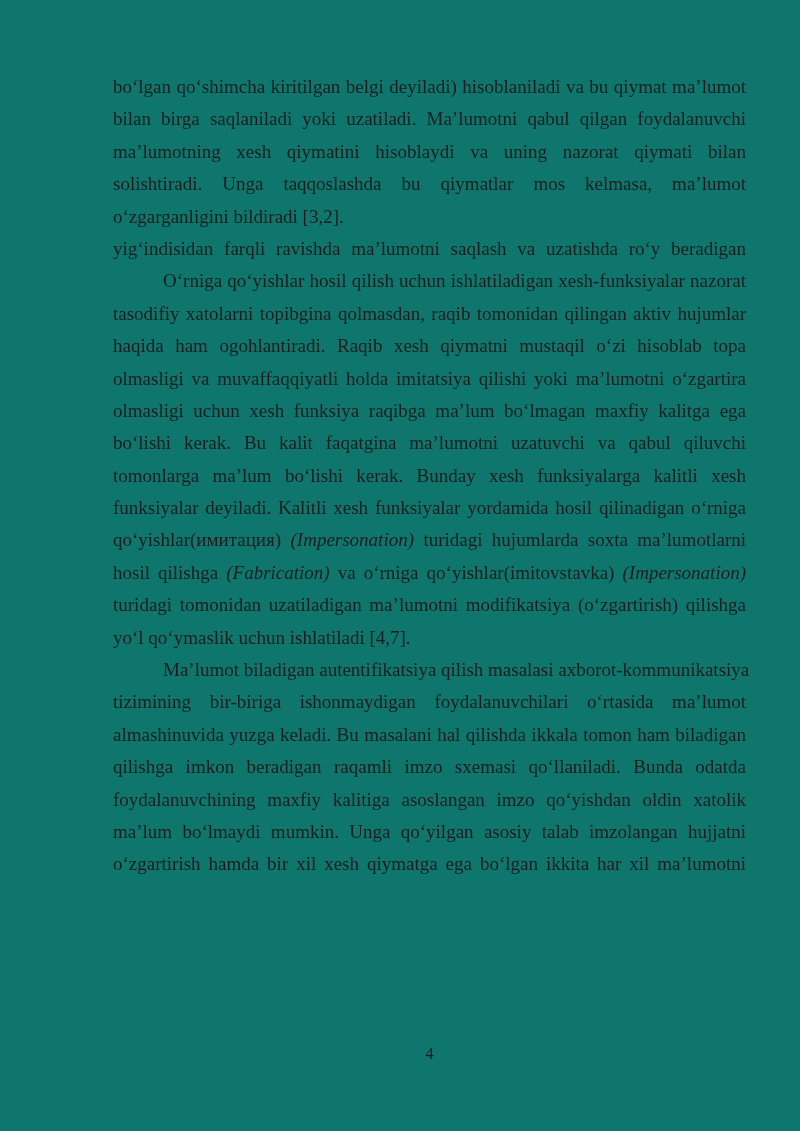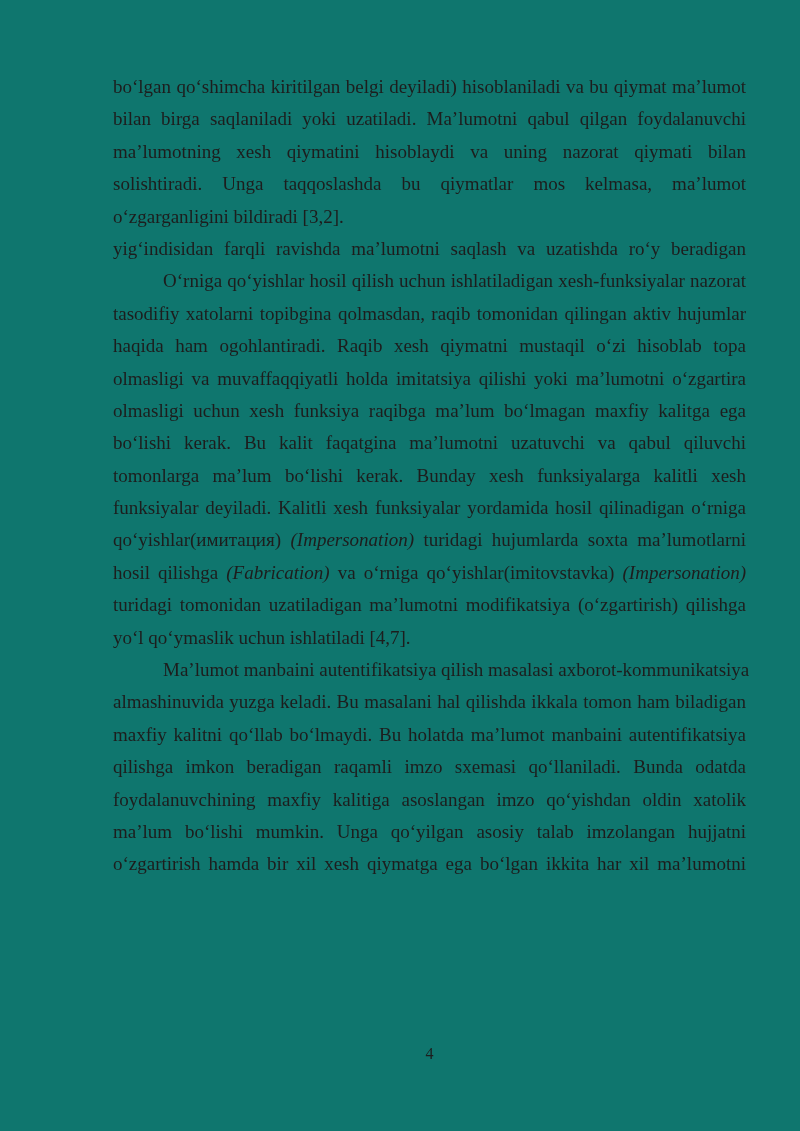--- a/index.html
+++ b/index.html
@@ -71,24 +71,24 @@
       <div class="line"><span>haqida ham ogohlantiradi. Raqib xesh qiymatni mustaqil oʻzi hisoblab topa</span></div>
       <div class="line"><span>olmasligi va muvaffaqqiyatli holda imitatsiya qilishi yoki ma’lumotni oʻzgartira</span></div>
       <div class="line"><span>olmasligi uchun xesh funksiya raqibga ma’lum boʻlmagan maxfiy kalitga ega</span></div>
       <div class="line"><span>boʻlishi kerak. Bu kalit faqatgina ma’lumotni uzatuvchi va qabul qiluvchi</span></div>
       <div class="line"><span>tomonlarga ma’lum boʻlishi kerak. Bunday xesh funksiyalarga kalitli xesh</span></div>
       <div class="line"><span>funksiyalar deyiladi. Kalitli xesh funksiyalar yordamida hosil qilinadigan oʻrniga</span></div>
       <div class="line"><span>qoʻyishlar(имитация) </span><span class="it">(Impersonation)</span><span> turidagi hujumlarda soxta ma’lumotlarni</span></div>
       <div class="line"><span>hosil qilishga </span><span class="it">(Fabrication)</span><span> va oʻrniga qoʻyishlar(imitovstavka) </span><span class="it">(Impersonation)</span></div>
       <div class="line"><span>turidagi tomonidan uzatiladigan ma’lumotni modifikatsiya (oʻzgartirish) qilishga</span></div>
       <div class="line lastline"><span>yoʻl qoʻymaslik uchun ishlatiladi [4,7].</span></div>
-      <div class="line indent"><span>Ma’lumot manbaini autentifikatsiya qilish masalasi axborot-kommunikatsiya</span></div>
+      <div class="line indent"><span>Ma’lumot biladigan autentifikatsiya qilish masalasi axborot-kommunikatsiya</span></div>
+      <div class="line"><span>tizimining bir-biriga ishonmaydigan foydalanuvchilari oʻrtasida ma’lumot</span></div>
       <div class="line"><span>almashinuvida yuzga keladi. Bu masalani hal qilishda ikkala tomon ham biladigan</span></div>
-      <div class="line"><span>maxfiy kalitni qoʻllab boʻlmaydi. Bu holatda ma’lumot manbaini autentifikatsiya</span></div>
       <div class="line"><span>qilishga imkon beradigan raqamli imzo sxemasi qoʻllaniladi. Bunda odatda</span></div>
       <div class="line"><span>foydalanuvchining maxfiy kalitiga asoslangan imzo qoʻyishdan oldin xatolik</span></div>
-      <div class="line"><span>ma’lum boʻlishi mumkin. Unga qoʻyilgan asosiy talab imzolangan hujjatni</span></div>
+      <div class="line"><span>ma’lum boʻlmaydi mumkin. Unga qoʻyilgan asosiy talab imzolangan hujjatni</span></div>
       <div class="line"><span>oʻzgartirish hamda bir xil xesh qiymatga ega boʻlgan ikkita har xil ma’lumotni</span></div>
     </div>
   <div class="page-footer">
     <span>4</span>
   </div>
 </div>
 
 </body></html>

